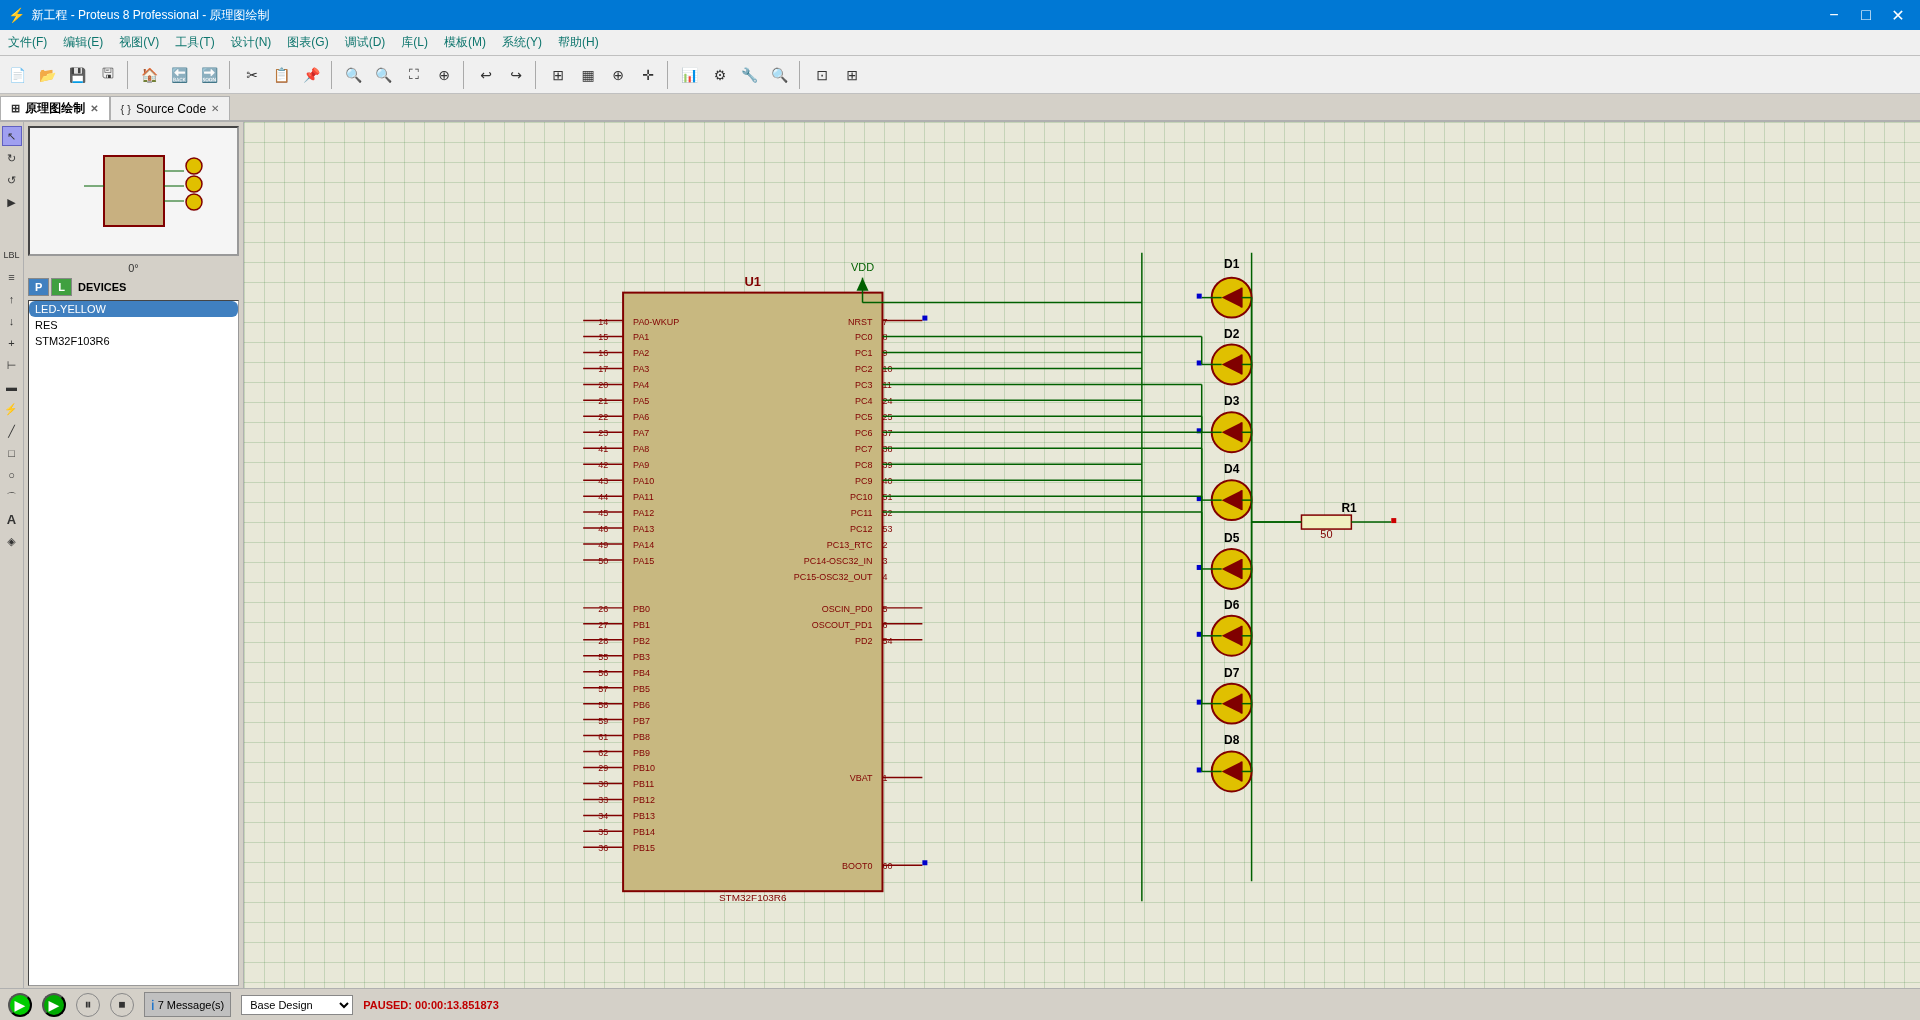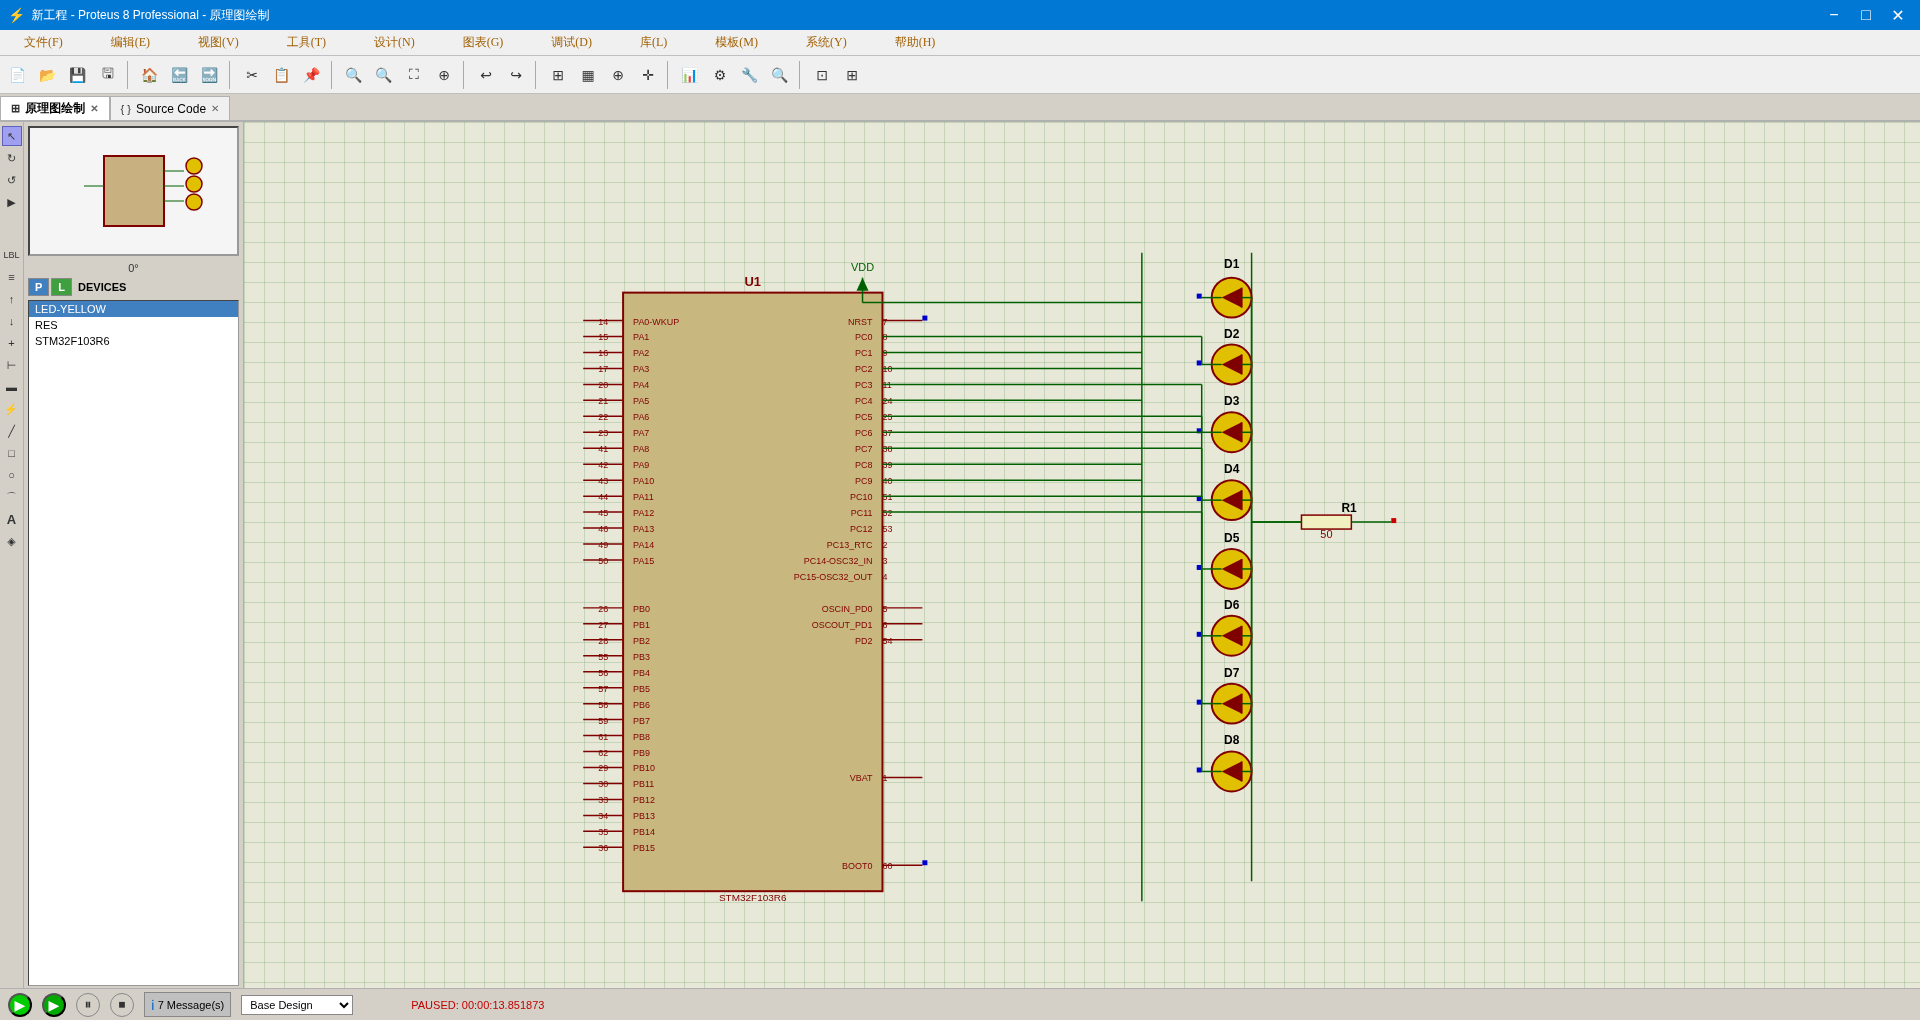--- a/index.html
+++ b/index.html
@@ -33,25 +33,24 @@
 
     
     #menu-bar {
       height: 26px;
       background: #f0f0f0;
       display: flex;
       align-items: center;
       border-bottom: 1px solid #c0c0c0;
     }
     .menu-item {
-      padding: 3px 24px;
+      padding: 3px 8px;
       cursor: pointer;
       font-size: 12px;
-      color: #a16207;
-      font-family: Liberation Serif, serif;
+      color: #0f766e;
     }
 
     
     #toolbar {
       height: 38px;
       background: #f0f0f0;
       display: flex;
       align-items: center;
       padding: 2px 4px;
       border-bottom: 1px solid #c0c0c0;
@@ -174,20 +173,21 @@
       flex: 1;
       background: #fff;
       border: 1px inset #999;
       margin: 2px 4px;
       overflow-y: auto;
     }
     .device-item {
       padding: 2px 6px;
       font-size: 11px;
       cursor: pointer;
+      border-radius: 6px;
     }
     .device-item.selected { background: #4080c0; color: white; }
 
     
     #canvas-area {
       flex: 1;
       background: #e8e8d8;
       position: relative;
       overflow: hidden;
     }
@@ -230,22 +230,21 @@
       padding: 2px 4px;
       font-size: 11px;
       background: white;
       border: 1px solid #888;
       width: 112px;
     }
     #status-text {
       flex: 1;
       font-size: 11px;
       color: #c00000;
-      font-weight: normal;
-      margin-left: 48px;
+      font-weight: bold;
     }
     #coord-display {
       font-size: 11px;
       color: #333;
       margin-top: 40px;
     }
 
     
     #canvas-area {
       background-color: #e8e8d8;

